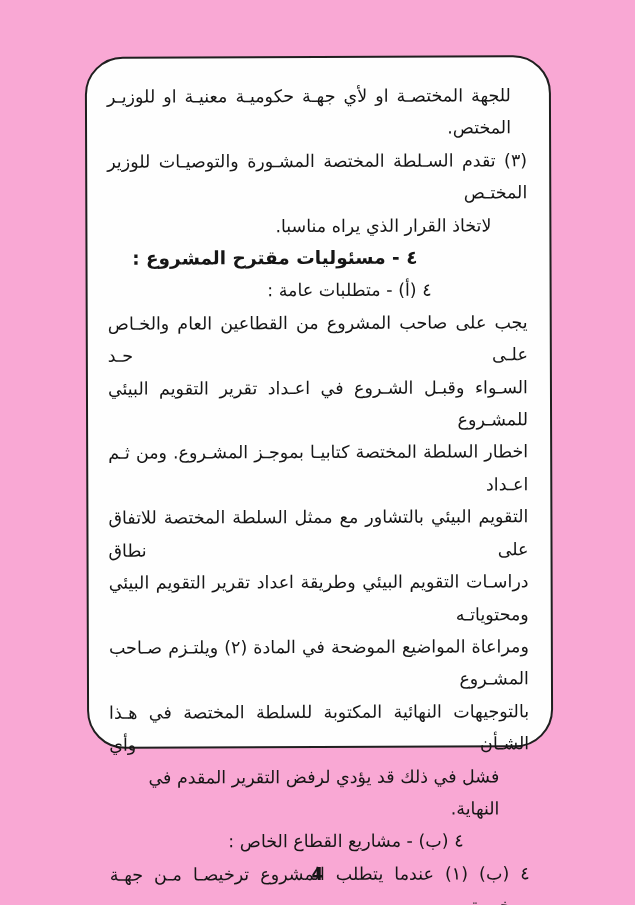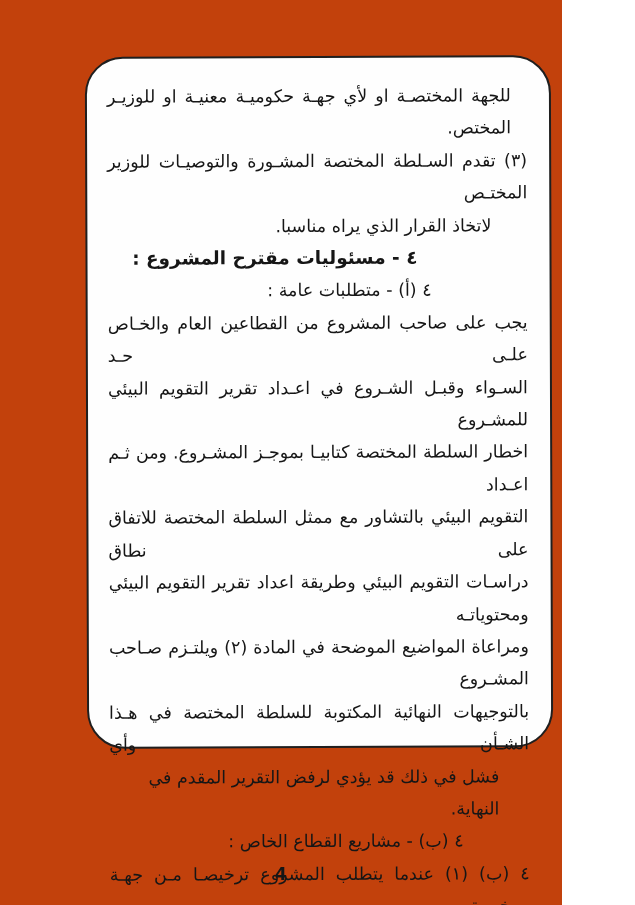--- a/index.html
+++ b/index.html
@@ -4,22 +4,22 @@
 <style>
   * { margin: 0; padding: 0; box-sizing: border-box; }
   html, body {
     width: 635px; height: 905px;
     background: #ffffff;
     font-family: "DejaVu Sans", sans-serif;
     overflow: hidden;
   }
   .sheet {
     position: relative;
-    width: 562px; height: 905px;
-    background: #c2410c;
+    width: 635px; height: 905px;
+    background: #f9a8d4;
   }
   .frame {
     position: absolute;
     left: 86px; top: 56px;
     width: 466px; height: 692px;
     border: 2px solid #1f1f1f;
     border-radius: 38px;
     padding: 22px 22px 18px 20px;
     direction: rtl;
     transform: rotate(-0.2deg);

